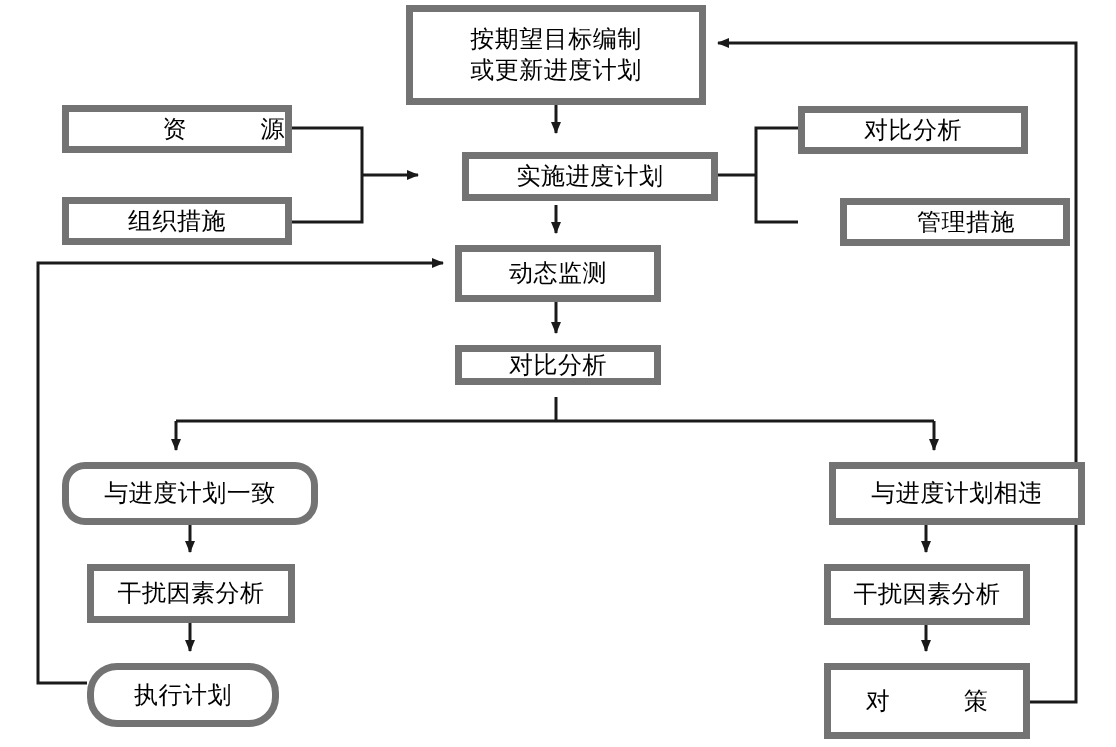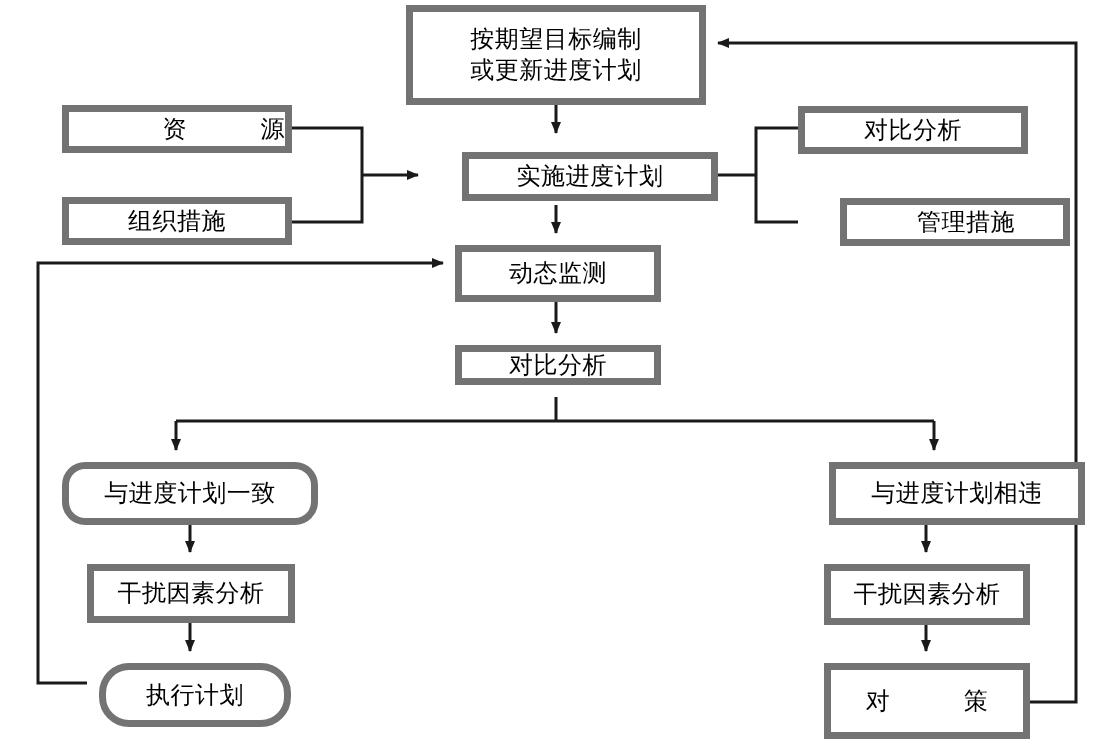--- a/index.html
+++ b/index.html
@@ -143,21 +143,21 @@
   </div>
 
   <div class="node" style="left:87px; top:564px; width:208px; height:59px;">
     <span class="node-text">干扰因素分析</span>
   </div>
 
   <div class="node" style="left:824px; top:564px; width:206px; height:61px;">
     <span class="node-text">干扰因素分析</span>
   </div>
 
-  <div class="node" style="left:99px; top:663px; width:192px; height:64px;border-radius:30px;">
+  <div class="node" style="left:87px; top:663px; width:192px; height:64px;border-radius:30px;">
     <span class="node-text">执行计划</span>
   </div>
 
   <div class="node" style="left:824px; top:663px; width:206px; height:76px;">
     <span class="node-text">对　　　策</span>
   </div>
 
 </div>
 
 </body></html>

